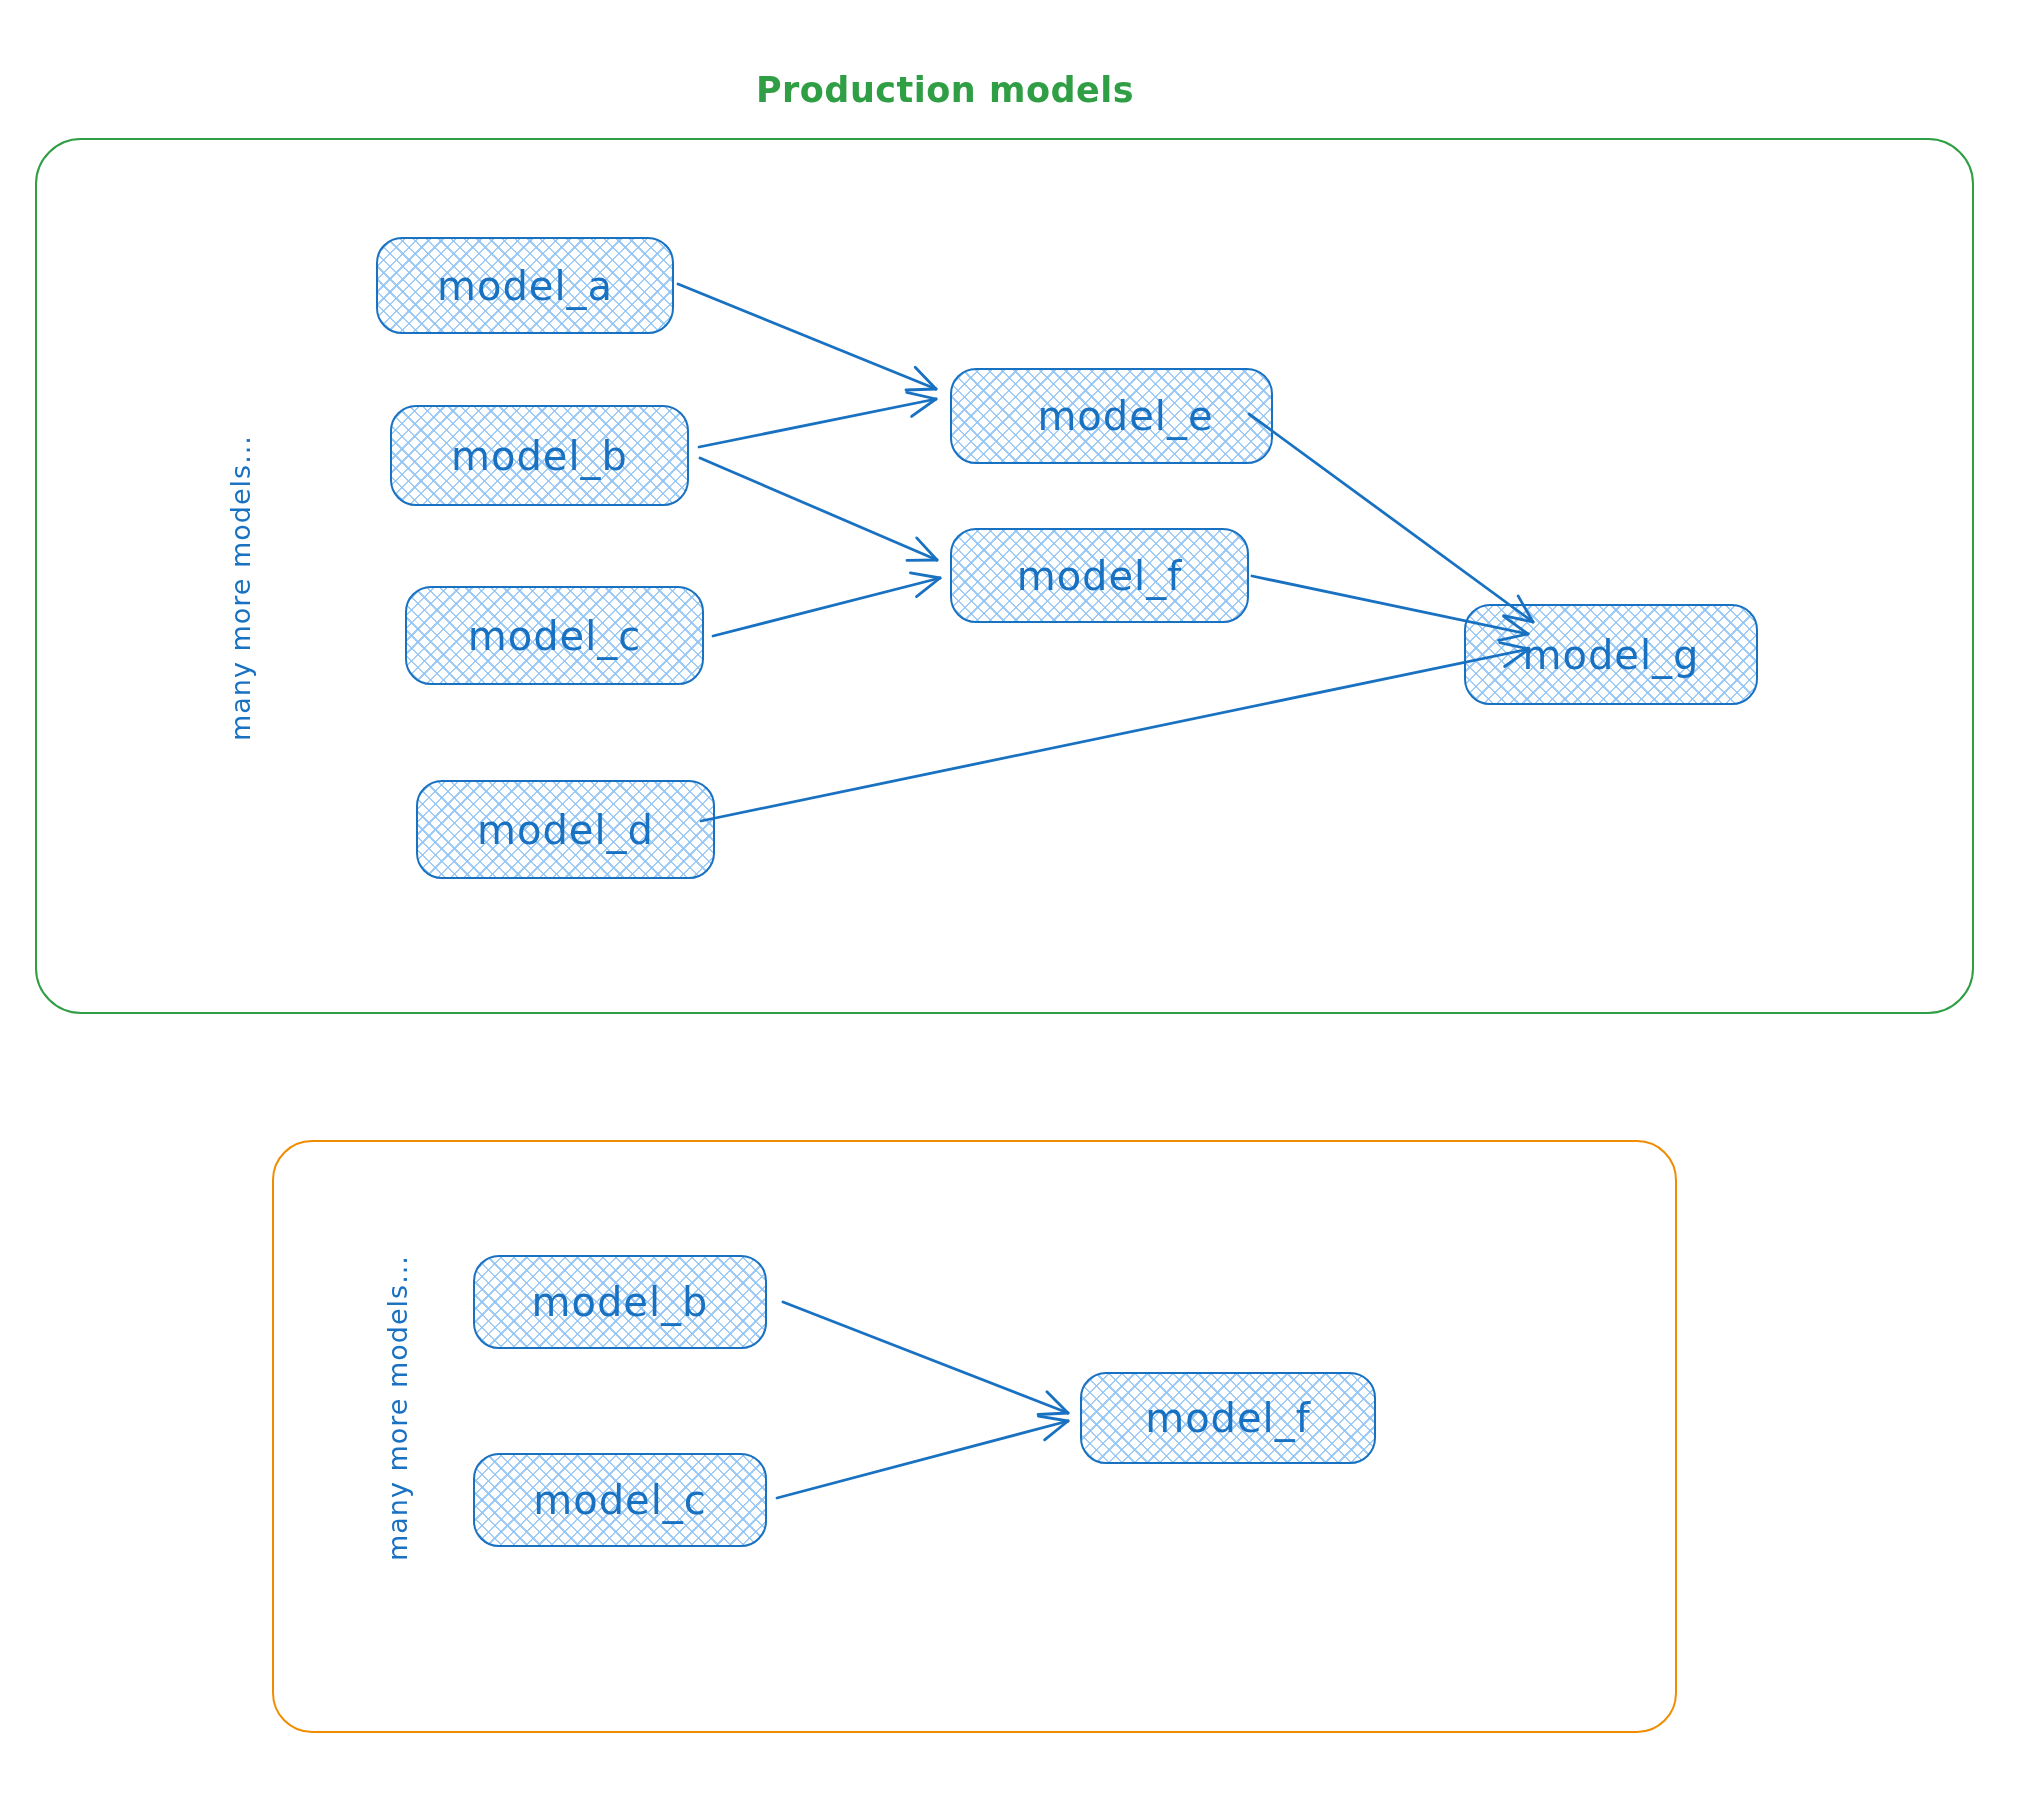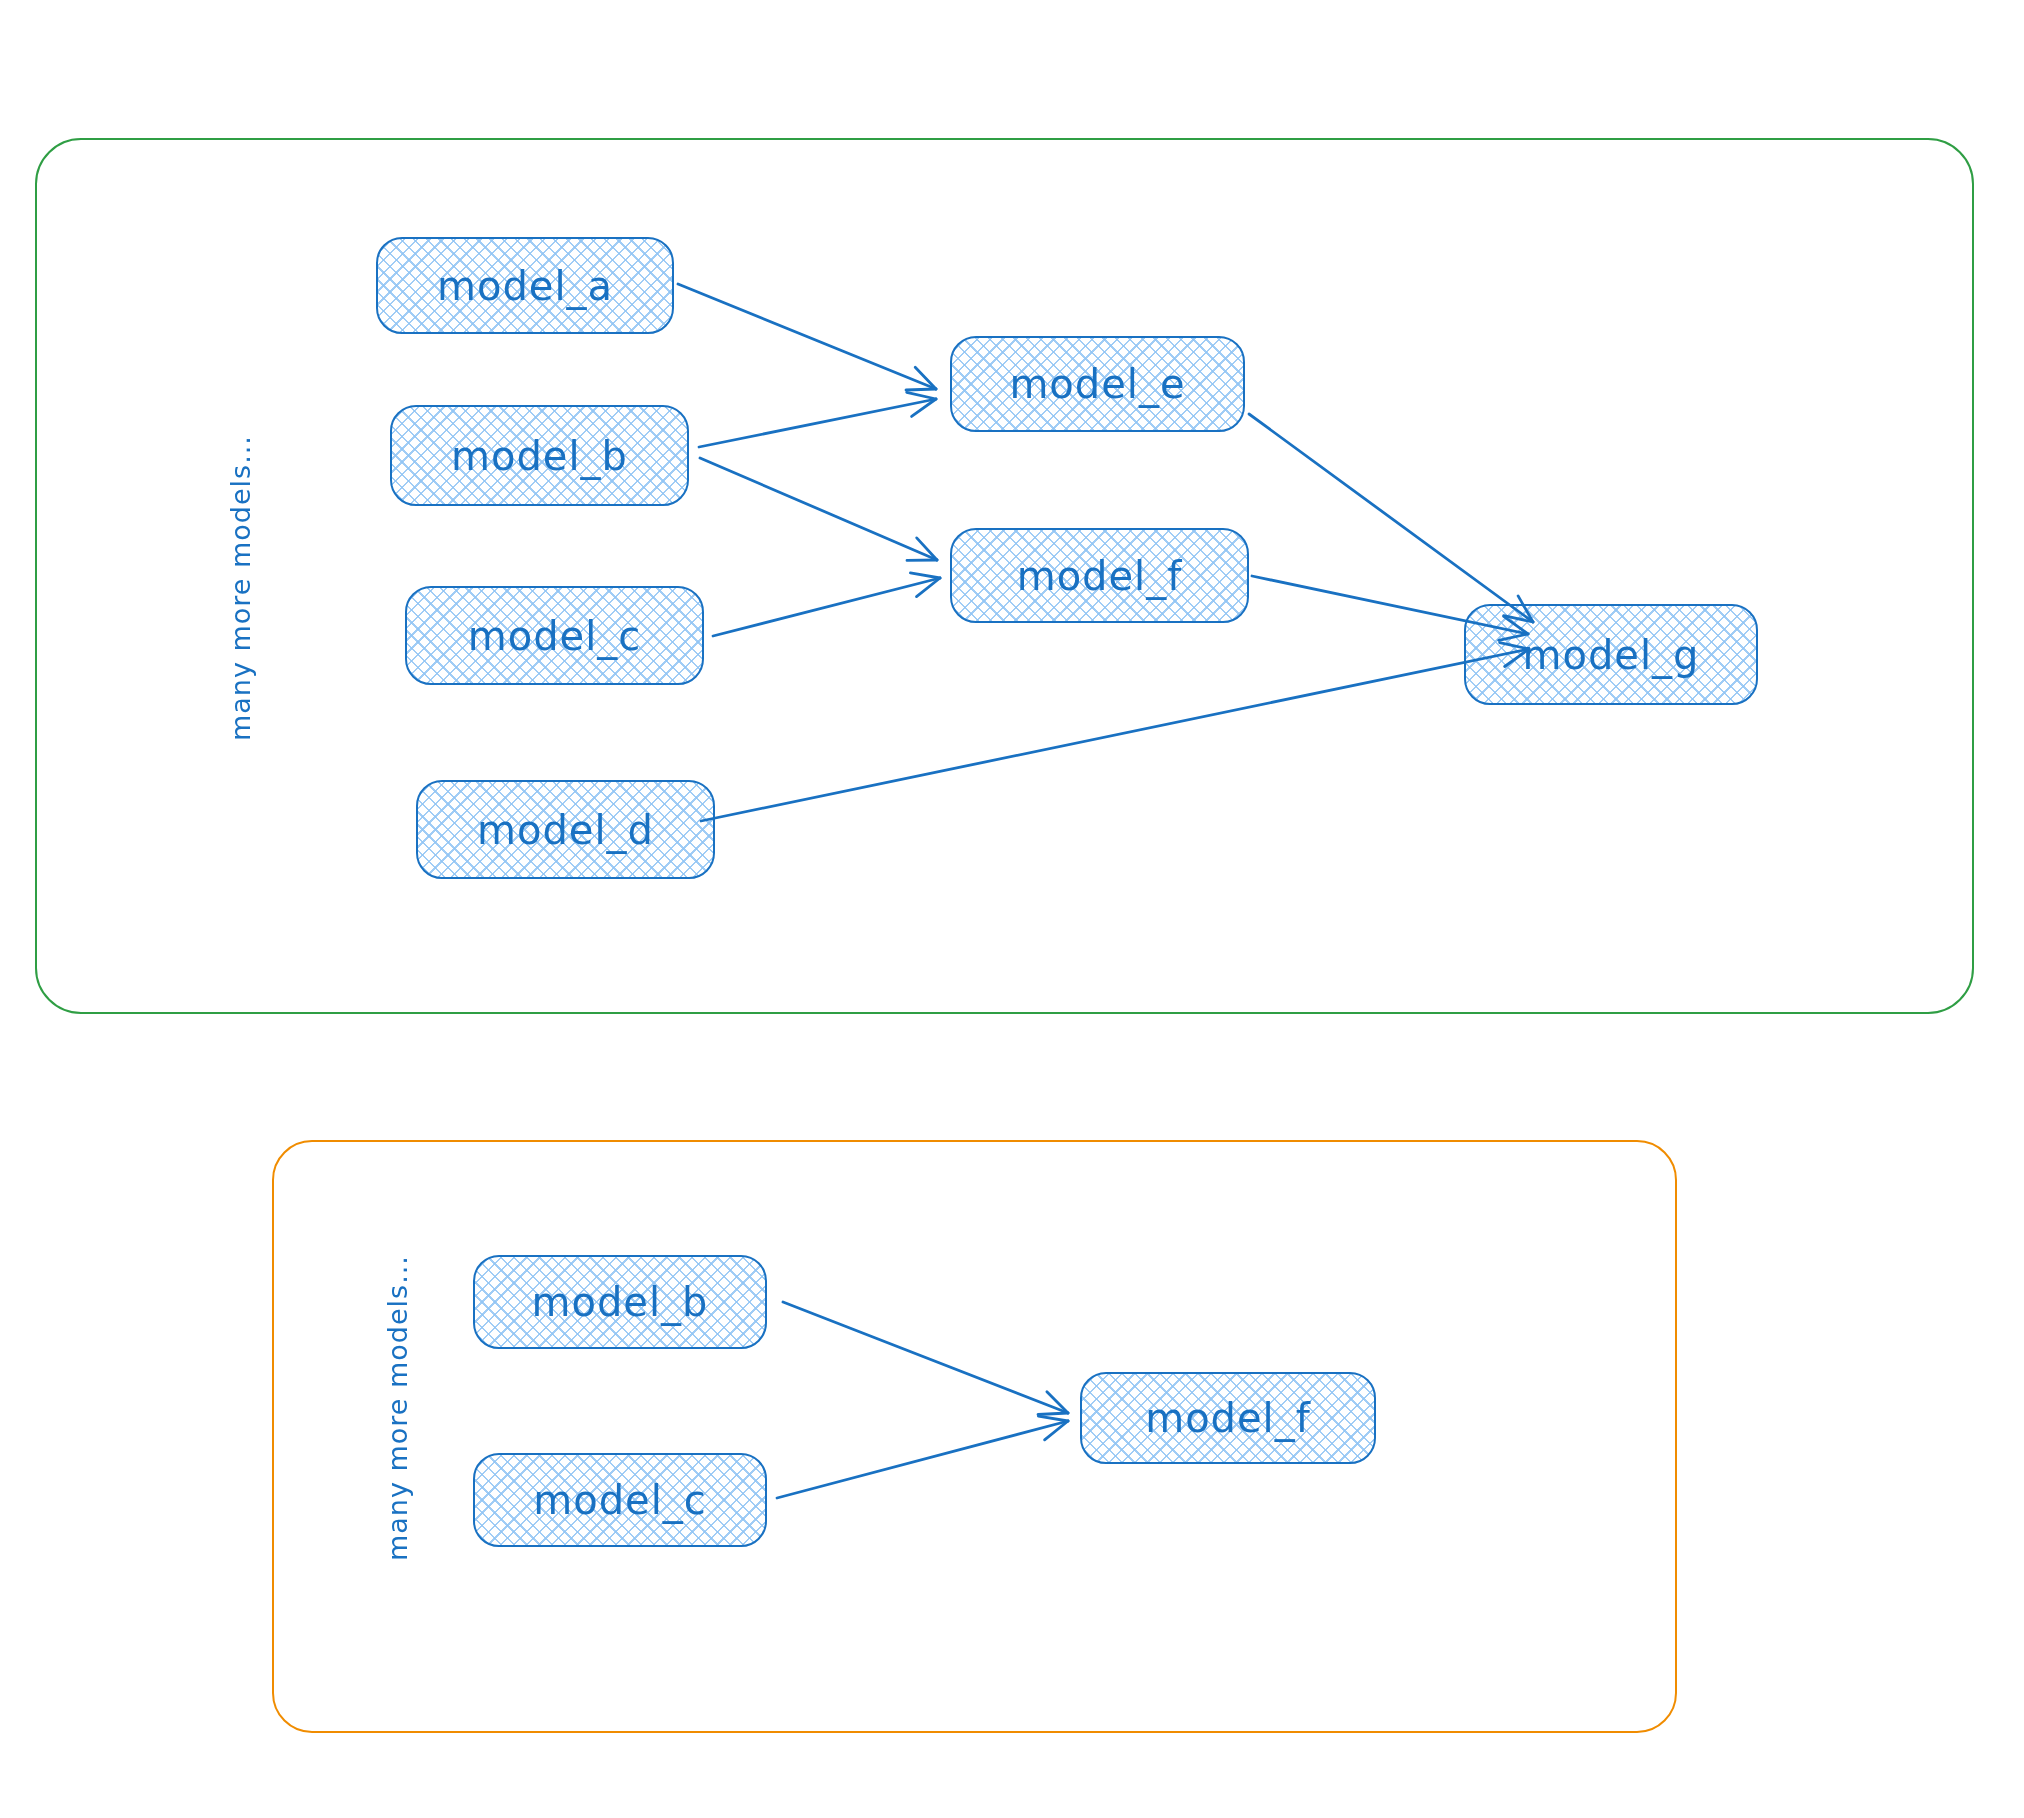--- a/index.html
+++ b/index.html
@@ -53,21 +53,21 @@
     background-color:#ffffff;
     background-image:
       repeating-linear-gradient(45deg,  rgba(144,196,244,0.85) 0 1.7px, transparent 1.7px 9px),
       repeating-linear-gradient(135deg, rgba(144,196,244,0.85) 0 1.7px, transparent 1.7px 9px);
   }
   
   .n-pa{left:376px;top:237px;width:294px;height:93px;}
   .n-pb{left:390px;top:405px;width:295px;height:97px;}
   .n-pc{left:405px;top:586px;width:295px;height:95px;}
   .n-pd{left:416px;top:780px;width:295px;height:95px;}
-  .n-pe{left:950px;top:336px;width:291px;height:92px;}
+  .n-pe{left:950px;top:368px;width:291px;height:92px;padding-left:28px;}
   .n-pf{left:950px;top:528px;width:295px;height:91px;}
   .n-pg{left:1464px;top:604px;width:290px;height:97px;}
   
   .n-db{left:473px;top:1255px;width:290px;height:90px;}
   .n-dc{left:473px;top:1453px;width:290px;height:90px;}
   .n-df{left:1080px;top:1372px;width:292px;height:88px;}
 
   svg.arrows{
     position:absolute;left:0;top:0;
     pointer-events:none;
@@ -77,20 +77,21 @@
     stroke-width:2.8;
     stroke-linecap:round;
     fill:none;
   }
 </style>
 </head>
 <body>
 
 <div class="canvas">
 
+  <div class="section-title title-production">Production models</div>
 
   <div class="section-box box-production"></div>
 
   <div class="side-label side-label-production">many more models...</div>
 
   <div class="node n-pa">
     <span>model_a</span>
   </div>
   <div class="node n-pb">
     <span>model_b</span>

